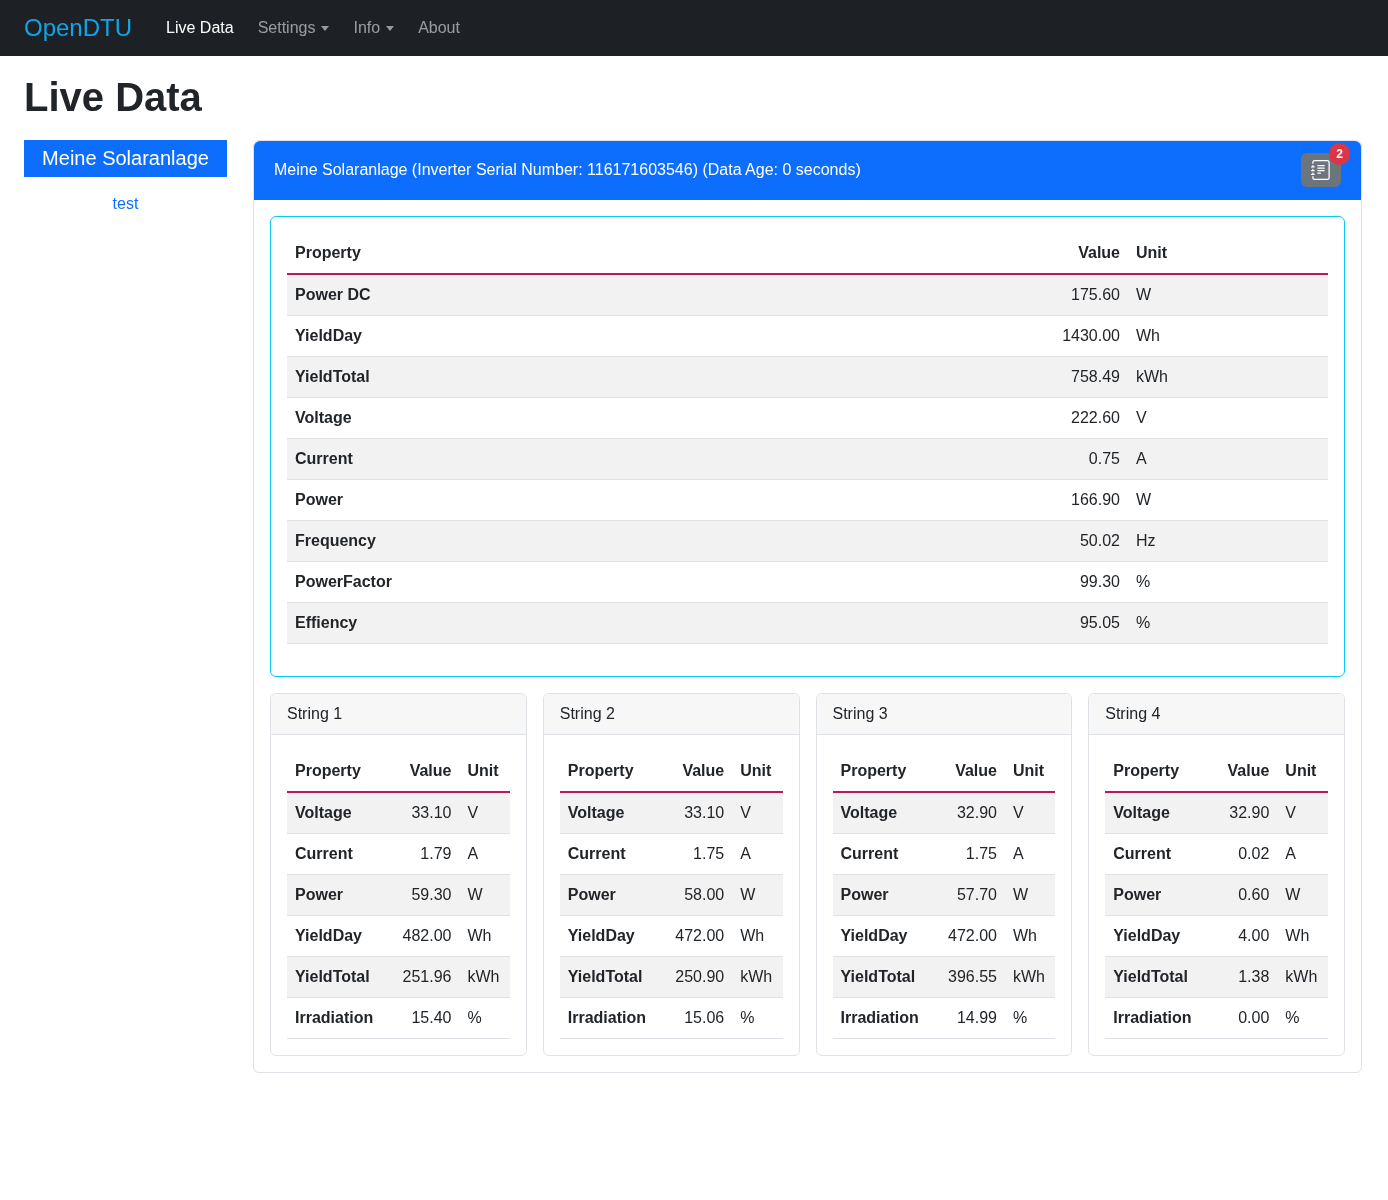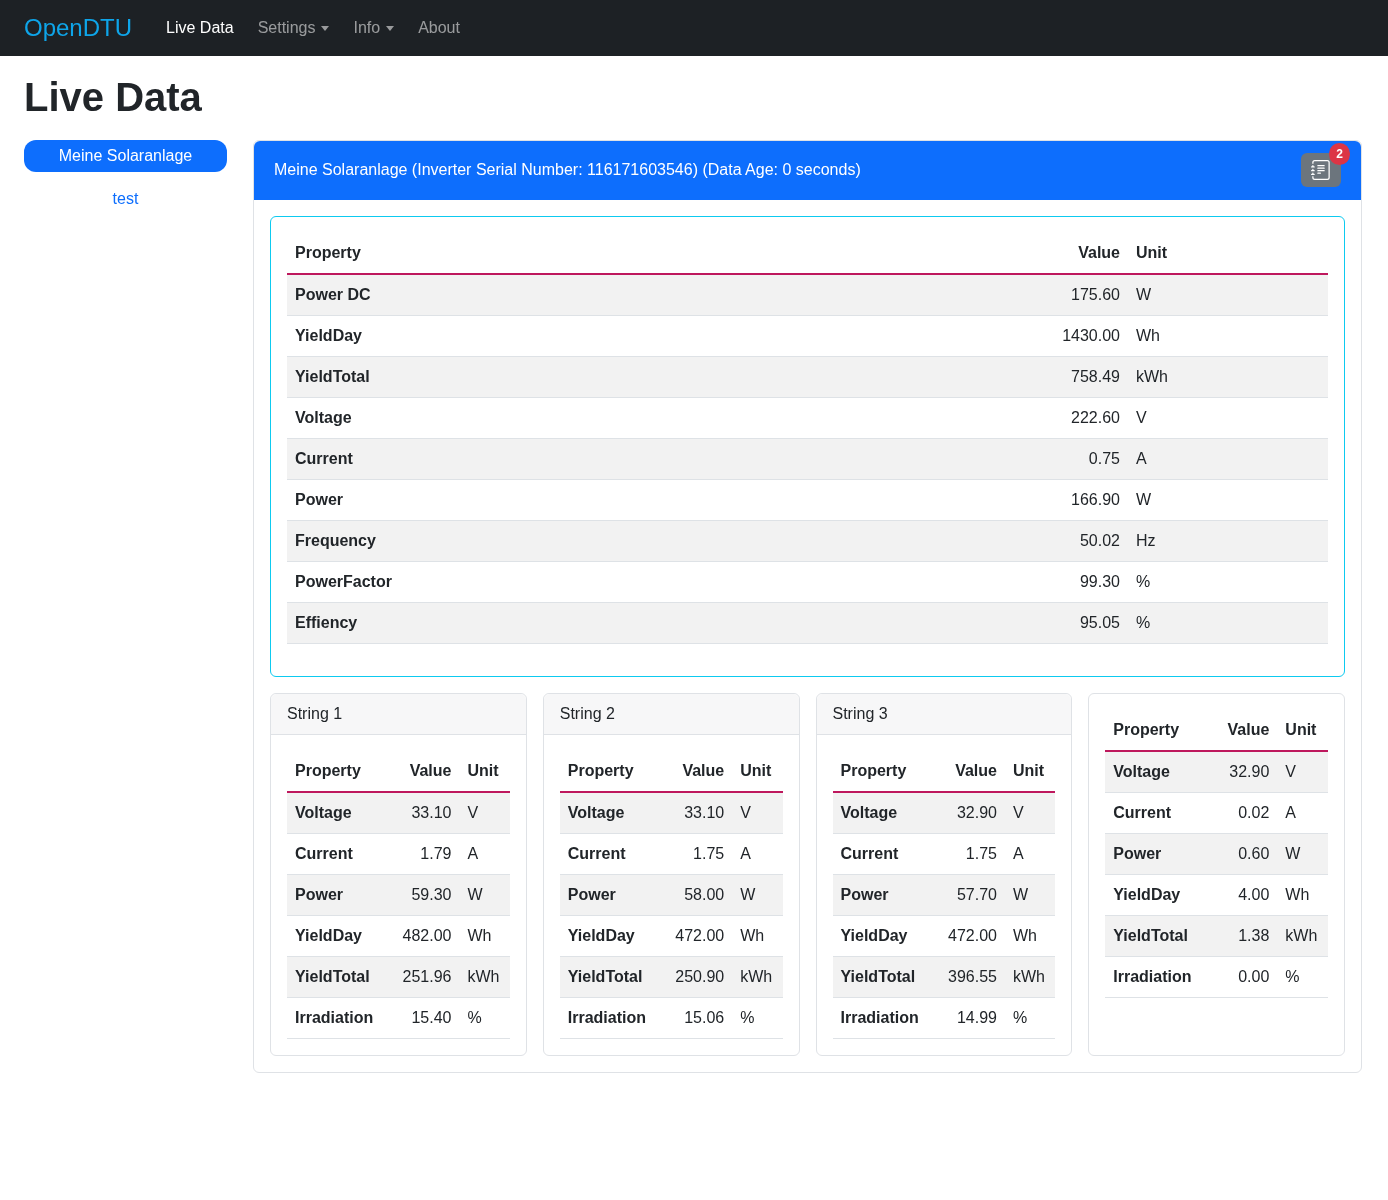--- a/index.html
+++ b/index.html
@@ -57,23 +57,23 @@
     line-height: 1.15;
   }
   .layout { display: flex; align-items: flex-start; }
   .sidebar { width: 203px; margin-right: 26px; flex: 0 0 auto; }
   .sidebar-btn {
     display: block;
     width: 100%;
     background: var(--primary, #0d6efd);
     color: #fff;
     border: none;
-    border-radius: 12px;
+    border-radius: 0;
     font-family: inherit;
-    font-size: 16px;
+    font-size: 20px;
     padding: 7px 8px;
     text-align: center;
     cursor: pointer;
   }
   .sidebar-link {
     display: block;
     margin-top: 7px;
     padding: 8px;
     text-align: center;
     color: var(--primary, #0d6efd);
@@ -397,20 +397,21 @@
                         <th>Irradiation</th>
                         <td class="val">14.99</td>
                         <td>%</td>
                       </tr>
                     </tbody>
                   </table>
               </div>
             </section>
 
             <section class="card string-card">
+              <div class="card-header">String 4</div>
               <div class="card-body">
                 <table class="string-table">
                     <thead>
                       <tr>
                         <th class="col-prop">Property</th>
                         <th class="col-val">Value</th>
                         <th class="col-unit">Unit</th>
                       </tr>
                     </thead>
                     <tbody>

